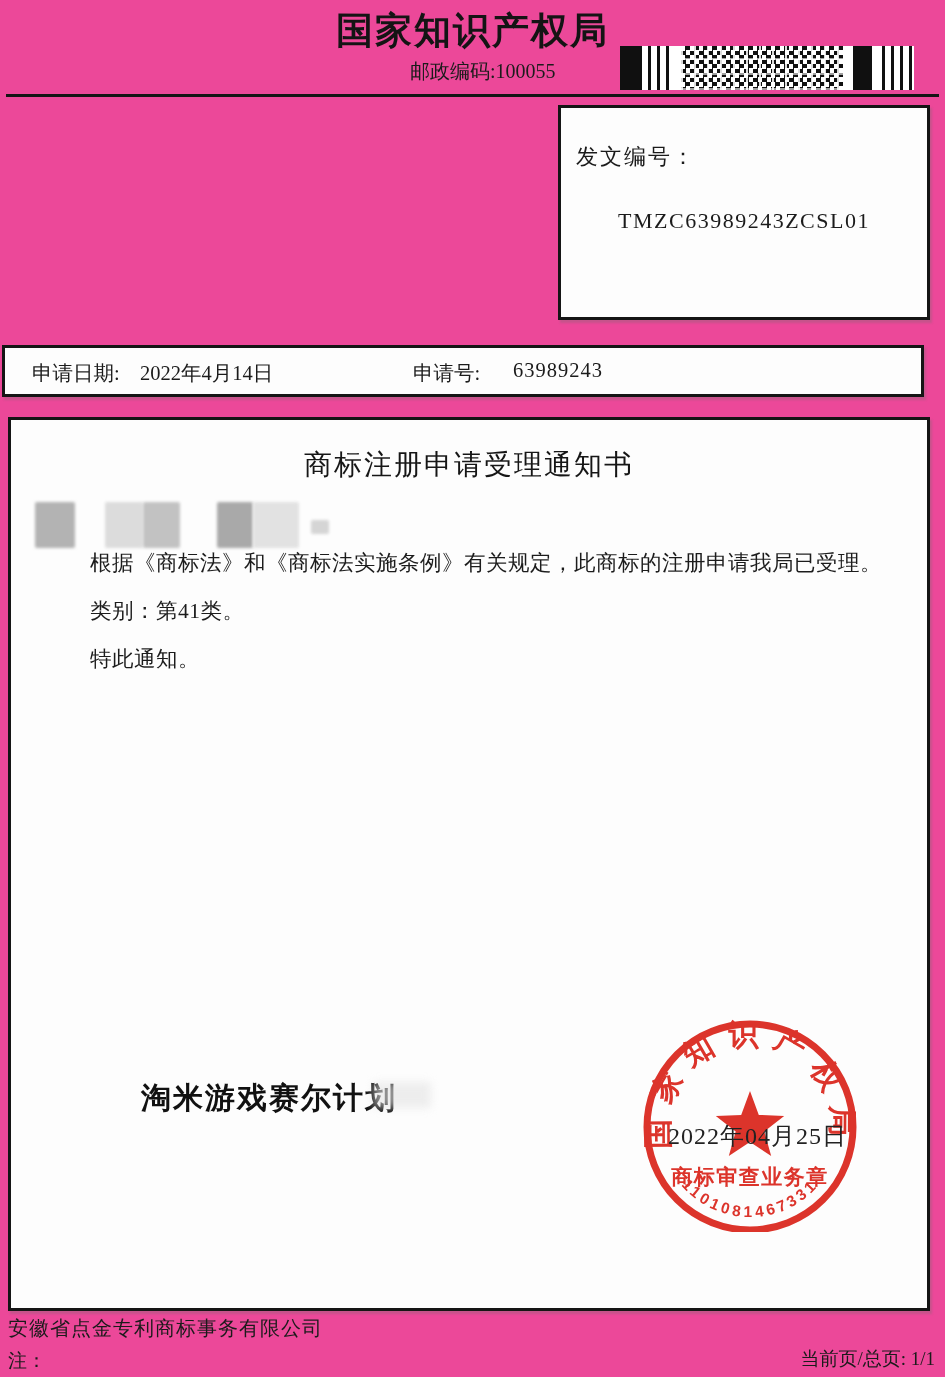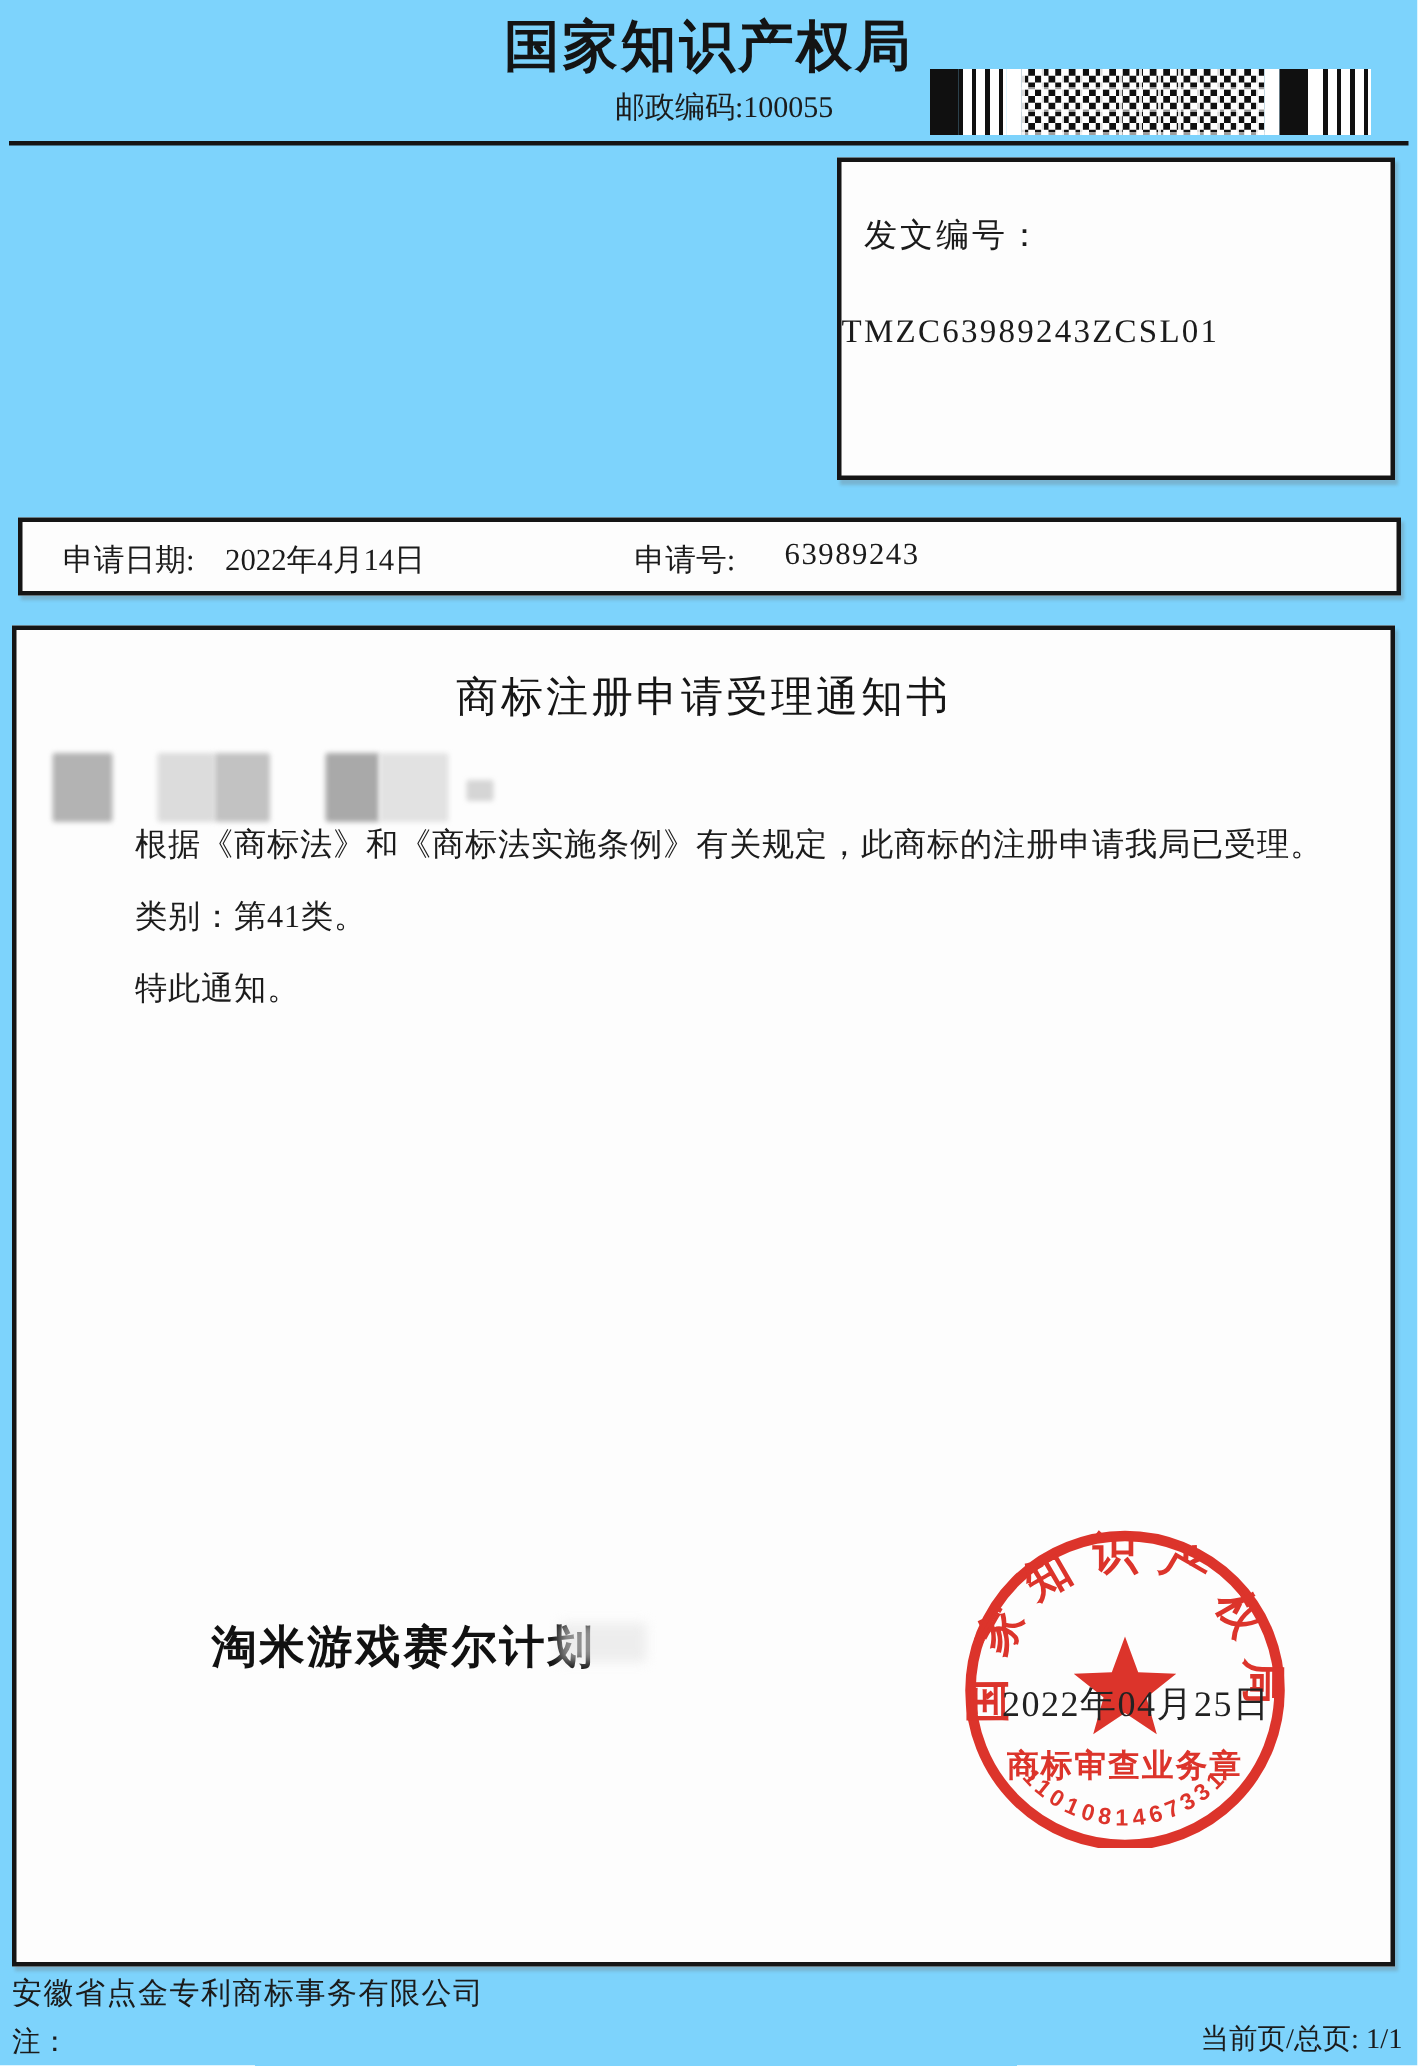--- a/index.html
+++ b/index.html
@@ -1,17 +1,17 @@
 <!DOCTYPE html>
 <html><head>
 <meta charset="utf-8">
 <style>
   html,body{margin:0;padding:0;background:#ffffff;}
   .page{
-    position:relative; width:945px; height:1377px; background:#7dd3fc;
+    position:relative; width:945px; height:1377px; background:#ec4899;
     font-family:"Liberation Serif","DejaVu Serif",serif; color:#1b1b1b;
     overflow:hidden;
   }
   .abs{position:absolute;}
   
   .org-title{
     top:6px; left:0; width:100%; text-align:center;
     font-size:37px; font-weight:700; letter-spacing:2px; color:#141414;
   }
   .addr-line{top:58px; left:10px; font-size:20px;}
@@ -42,23 +42,23 @@
   .blob-2{top:92px; left:410px; width:60px; height:22px;}
   .redacted-company{
     top:152px; left:70px; font-size:22px; color:#8f8f8f;
     filter:blur(1.6px); letter-spacing:2px; white-space:nowrap;
   }
   .redacted-company .pre-block{
     display:inline-block; width:118px; height:20px; vertical-align:-2px;
     background:linear-gradient(90deg,#cfcfcf 0 18%, #ececec 25% 45%, #c4c4c4 55% 75%, #efefef 85%);
   }
   .docno-label{top:34px; left:15px; font-size:22px; letter-spacing:2px;}
-  .docno-value{top:100px; left:0; width:100%; text-align:left; font-size:22px; letter-spacing:1.5px;}
+  .docno-value{top:100px; left:0; width:100%; text-align:center; font-size:22px; letter-spacing:1.5px;}
   
-  .app-bar{top:345px; left:12px; width:916px; height:46px;}
+  .app-bar{top:345px; left:2px; width:916px; height:46px;}
   .app-bar span{position:absolute; top:11px; font-size:20.5px; white-space:nowrap;}
   .app-date-label{left:27px;}
   .app-date-value{left:135px;}
   .app-no-label{left:408px;}
   .app-no-value{left:508px; letter-spacing:1px;}
   
   .notice-box{top:417px; left:8px; width:916px; height:888px;}
   .notice-title{
     top:26px; left:0; width:100%; text-align:center;
     font-size:28px; letter-spacing:2px; color:#161616;

